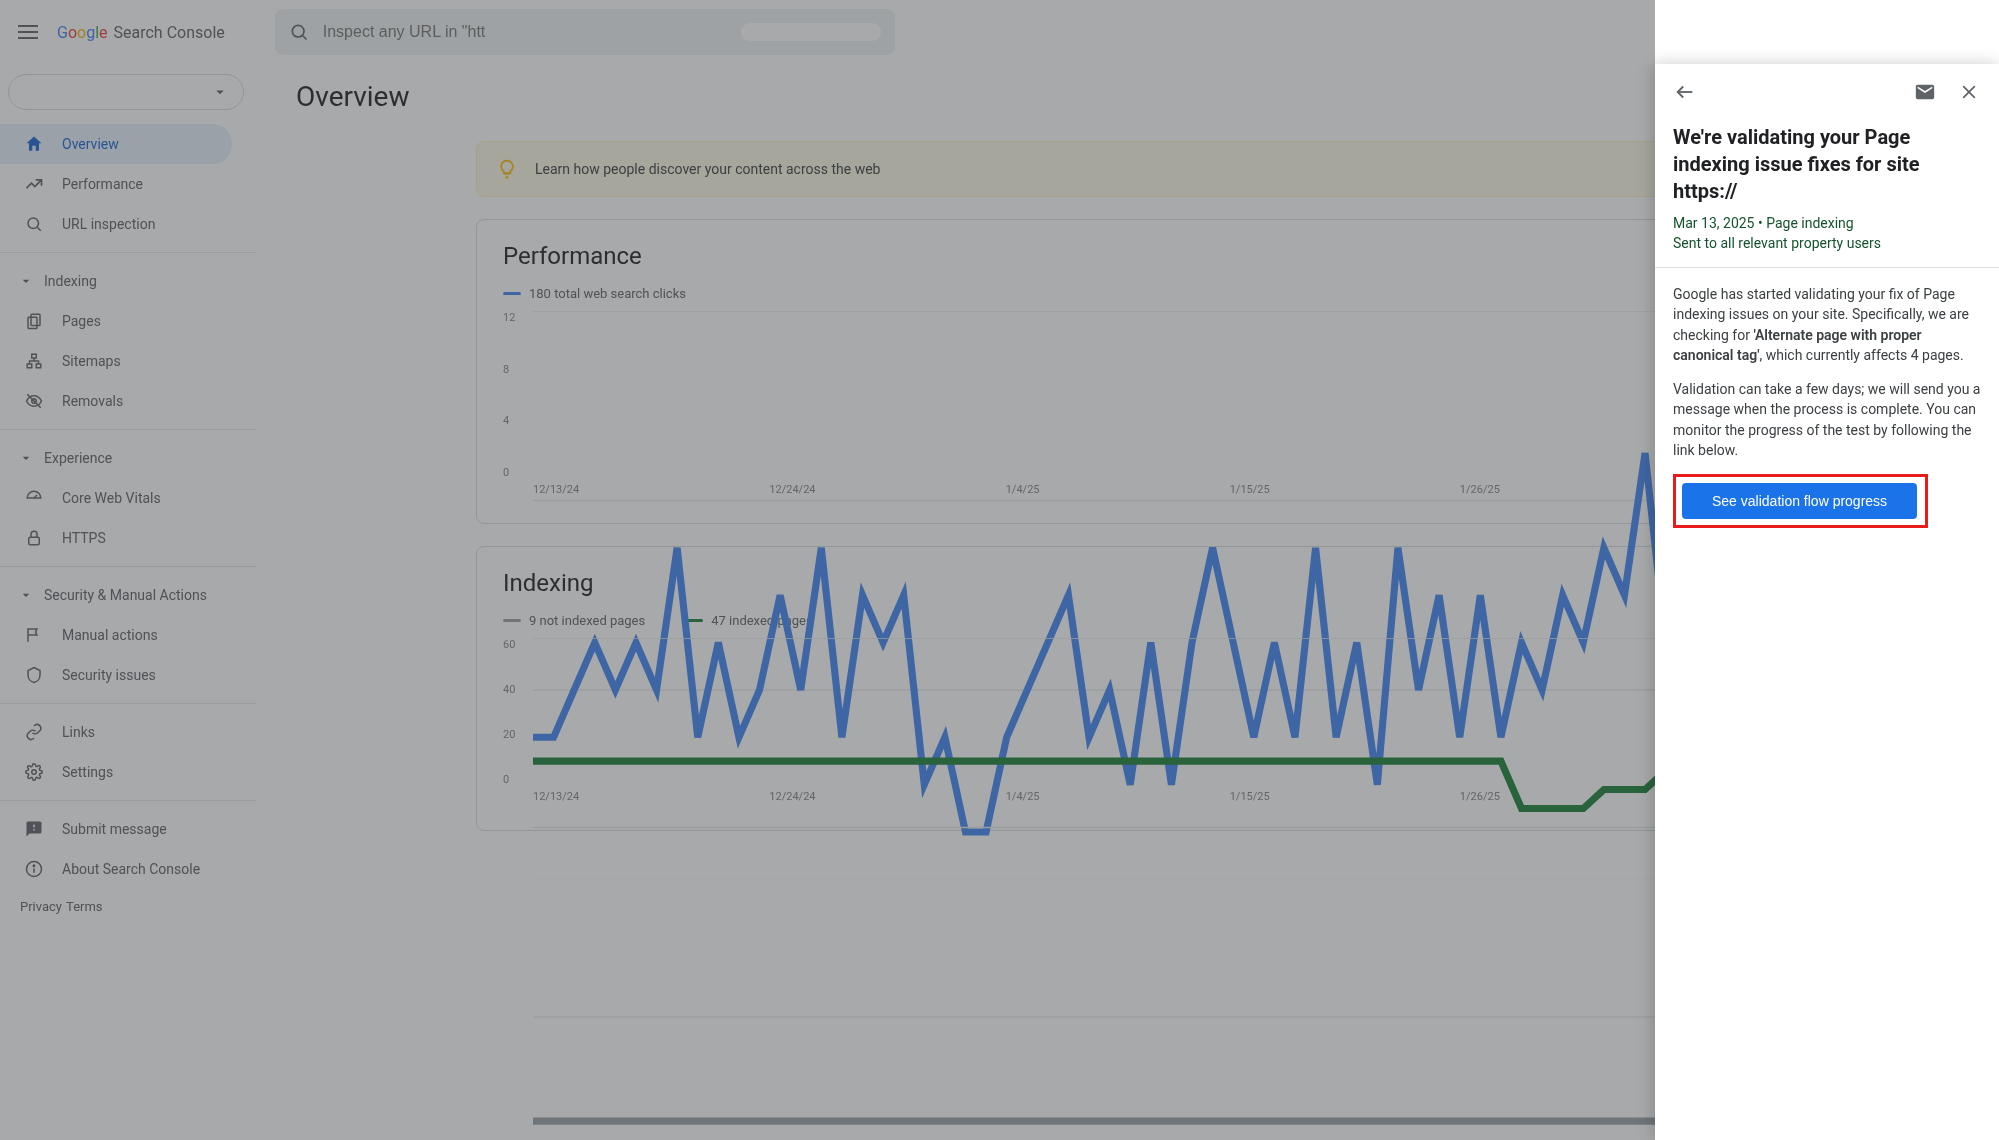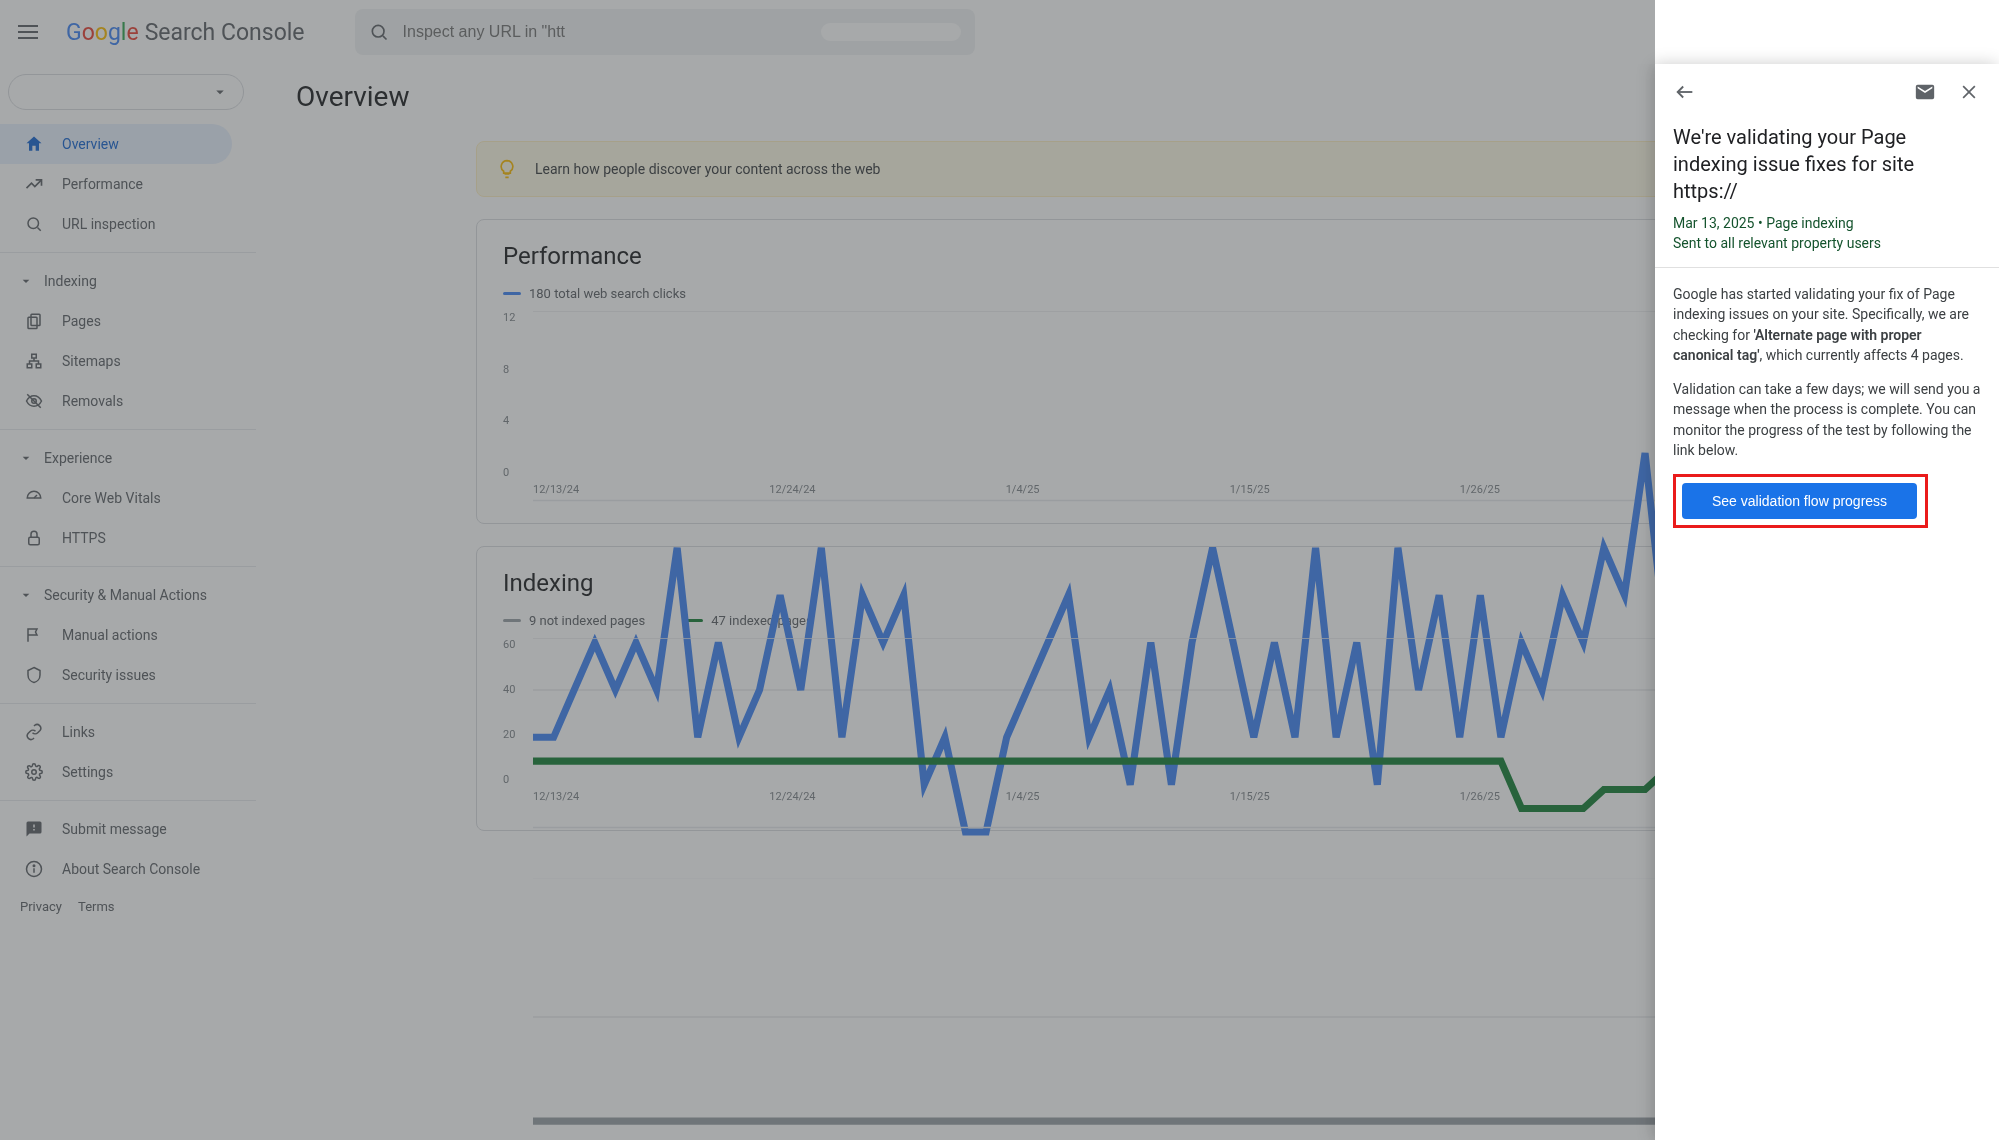--- a/index.html
+++ b/index.html
@@ -3,21 +3,21 @@
 <meta charset="utf-8">
 <style>
   * { box-sizing: border-box; margin: 0; padding: 0; }
   html, body { height: 100%; font-family: Roboto, "Helvetica Neue", Arial, sans-serif; color:#202124; }
   body { display:flex; flex-direction:column; background:#fff; overflow:hidden; }
 
   
   .top-header { height:64px; display:flex; align-items:center; padding:0 16px; gap:10px; }
   .hamburger { width:24px; height:24px; cursor:pointer; display:flex; flex-direction:column; justify-content:center; gap:4px; padding:2px;}
   .hamburger span{ height:2px; background:#5f6368; display:block;}
-  .logo { font-size:23px; font-weight:400; color:#5f6368; display:flex; align-items:center; gap:2px; margin-left:16px;}
+  .logo { font-size:16px; font-weight:400; color:#5f6368; display:flex; align-items:center; gap:2px; margin-left:7px;}
   .logo .g1{color:#4285F4;} .logo .g2{color:#EA4335;} .logo .g3{color:#FBBC05;}
   .logo .g4{color:#4285F4;} .logo .g5{color:#34A853;} .logo .g6{color:#EA4335;}
   .searchbox { margin-left:40px; flex:0 0 620px; height:46px; background:#f1f3f4; border-radius:8px; display:flex; align-items:center; padding:0 14px; gap:14px; color:#5f6368;}
   .searchbox input{ flex:1; border:none; background:transparent; font-size:16px; color:#5f6368; outline:none;}
   .searchbox .pill{ width:140px; height:18px; background:#fff; border-radius:9px; }
 
   
   .body { flex:1; display:flex; min-height:0; position:relative;}
 
   
@@ -25,21 +25,21 @@
   .property-pill { margin:0 12px 14px 8px; height:36px; border:1px solid #dadce0; border-radius:18px; display:flex; align-items:center; padding:0 14px; }
   .property-pill .blot{ flex:1; height:14px; background:#fff; border-radius:7px;}
   .property-pill svg{flex:none;}
   .navitem{ height:40px; display:flex; align-items:center; gap:18px; padding:0 16px 0 24px; border-radius:0 20px 20px 0; cursor:pointer; margin-right:24px;}
   .navitem.active{ background:#e8f0fe; color:#1967d2;}
   .navitem .ic{ width:20px; height:20px; display:flex; align-items:center; justify-content:center; color:#5f6368;}
   .navitem.active .ic{color:#1967d2;}
   .group-header{ height:40px; display:flex; align-items:center; gap:10px; padding:0 16px 0 18px; font-size:14px; cursor:pointer;}
   .group-header svg{width:16px;height:16px;}
   .sep{ border:none; border-top:1px solid #e8eaed; margin:8px 0;}
-  .footer-links{ padding:10px 20px; display:flex; gap:16px; font-size:13px; color:#5f6368;}
+  .footer-links{ padding:10px 20px; display:flex; gap:4px; font-size:13px; color:#5f6368;}
 
   
   .main{ flex:1; background:#f8f9fa00; padding:8px 0 0 40px; overflow-y:auto;}
   .page-title{ font-size:28px; color:#202124; margin:8px 0 28px 0; font-weight:400;}
   .card{ background:#fff; border:1px solid #dadce0; border-radius:8px; margin:0 18px 22px 180px; padding:22px 26px; }
   .tip-card{ margin:0 18px 22px 180px; background:#fef7e0cc; border:1px solid #feefc3; border-radius:8px; height:56px; display:flex; align-items:center; padding:0 20px; gap:18px;}
   .tip-card .bulb{color:#fbbc04;}
   .tip-card .actions{ margin-left:auto; color:#1a73e8; font-weight:500; font-size:14px; display:flex; gap:24px;}
   .card h2{ font-size:24px; font-weight:400; color:#202124; margin-bottom:16px;}
   .legend{ display:flex; gap:40px; margin-bottom:10px; font-size:13px; color:#5f6368; align-items:center;}
@@ -53,21 +53,21 @@
 
   
   .scrim{ position:absolute; inset:0; background:rgba(60,64,67,0.45); }
 
   
   .drawer{ position:absolute; top:0; right:0; bottom:0; width:344px; background:#fff; box-shadow:-2px 0 16px rgba(0,0,0,.2); display:flex; flex-direction:column;}
   .drawer-header{ height:56px; display:flex; align-items:center; padding:0 12px; gap:8px;}
   .drawer-header .spacer{flex:1;}
   .icon-btn{ width:36px; height:36px; border-radius:50%; display:flex; align-items:center; justify-content:center; cursor:pointer; color:#5f6368;}
   .drawer-body{ padding:4px 18px 18px 18px; overflow-y:auto; font-size:14px; color:#3c4043;}
-  .drawer-title{ font-size:20px; color:#202124; line-height:1.35; margin-bottom:4px; font-weight:400;}
+  .drawer-title{ font-size:20px; color:#202124; line-height:1.35; margin-bottom:4px; font-weight:700;}
   .meta{ font-size:14px; color:#14532d; margin:10px 0 4px 0;}
   .divider{ border:none; border-top:1px solid #e0e0e0; margin:16px -18px;}
   .para{ font-size:14px; color:#3c4043; line-height:1.45; margin-bottom:14px;}
   .para strong{ font-weight:600;}
   .cta-wrap{ display:inline-block; border:3px solid #ea1b1b; padding:6px 8px 6px 6px; position:relative;}
   .cta-btn{ background:#1a73e8; color:#fff; border:none; border-radius:4px; height:36px; padding:0 30px; font-size:14px; font-weight:500; cursor:pointer;}
   .arrow{ position:absolute; left:-44px; top:6px; color:#ea1b1b; font-size:28px; transform:rotate(20deg);}
 
   svg{display:block;}
   .redact{ display:inline-block; height:14px; background:#fff; border:0; border-radius:7px; vertical-align:middle;}

